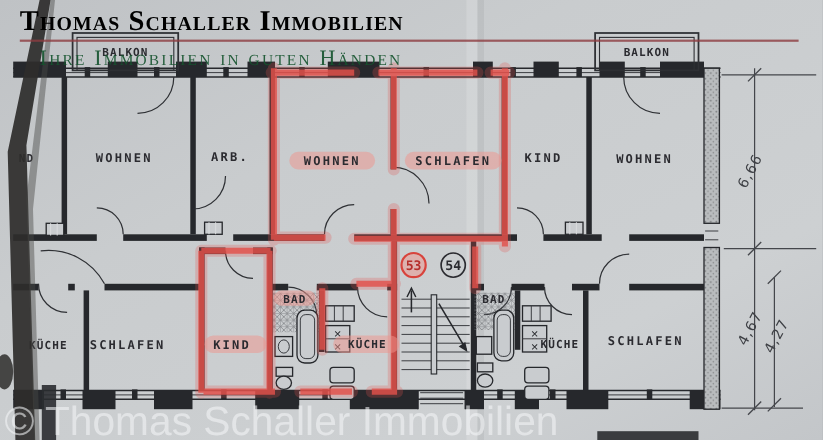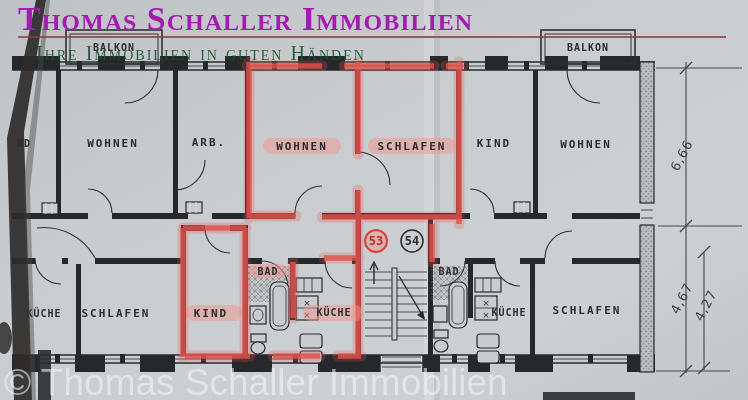--- a/index.html
+++ b/index.html
@@ -8,21 +8,21 @@
   .stage svg{position:absolute;left:0;top:0;}
   
   .rm{font-family:"DejaVu Sans Mono","DejaVu Sans",monospace;font-size:11px;font-weight:bold;
       letter-spacing:2px;fill:#2b2b30;text-anchor:middle;}
   .rm-sm{font-size:10px;letter-spacing:1px;}
   .unit{font-family:"DejaVu Sans Mono",monospace;font-size:12px;font-weight:bold;text-anchor:middle;}
   .dim{font-family:"DejaVu Sans",sans-serif;font-size:13px;fill:#3e4045;letter-spacing:1px;}
   
   .hdr{position:absolute;left:18px;top:4px;z-index:30;pointer-events:none;}
   .brand{font-family:"Liberation Serif","DejaVu Serif",serif;font-variant:small-caps;
-         font-size:34px;font-weight:600;letter-spacing:1px;color:#a21caf;line-height:30px;}
+         font-size:26px;font-weight:600;letter-spacing:1px;color:#000000;line-height:30px;}
   .rule{position:absolute;left:18px;top:36px;width:708px;height:2px;background:#8d3c40;
         opacity:.8;z-index:30;}
   .tagline{position:absolute;left:36px;top:42px;z-index:30;font-family:"Liberation Serif","DejaVu Serif",serif;
         font-variant:small-caps;font-size:20px;letter-spacing:2px;color:#14532d;opacity:.9;}
   
   .wm{position:absolute;left:4px;top:362px;z-index:20;font-family:"Liberation Sans","DejaVu Sans",sans-serif;
       font-size:37px;font-weight:400;letter-spacing:0px;color:rgba(243,245,247,0.58);
       white-space:nowrap;pointer-events:none;}
   
   .red-soft{stroke:#e2504a;stroke-opacity:.25;stroke-width:11;fill:none;stroke-linecap:round;}

